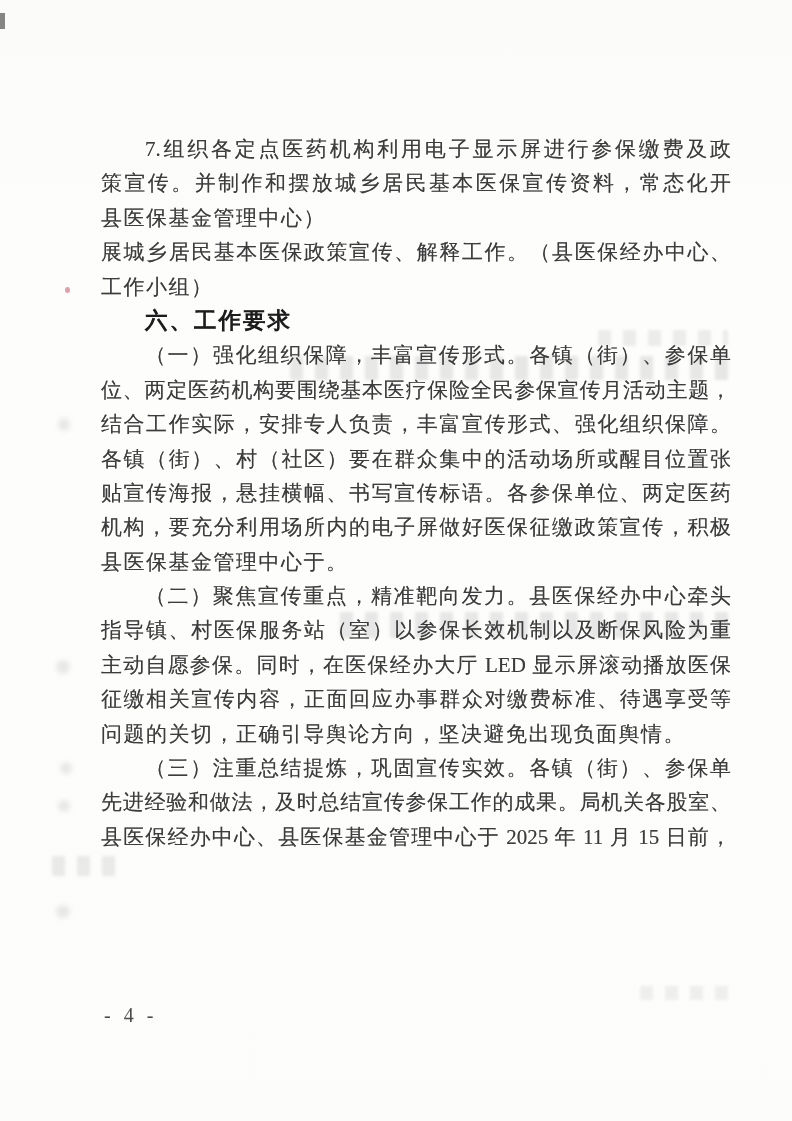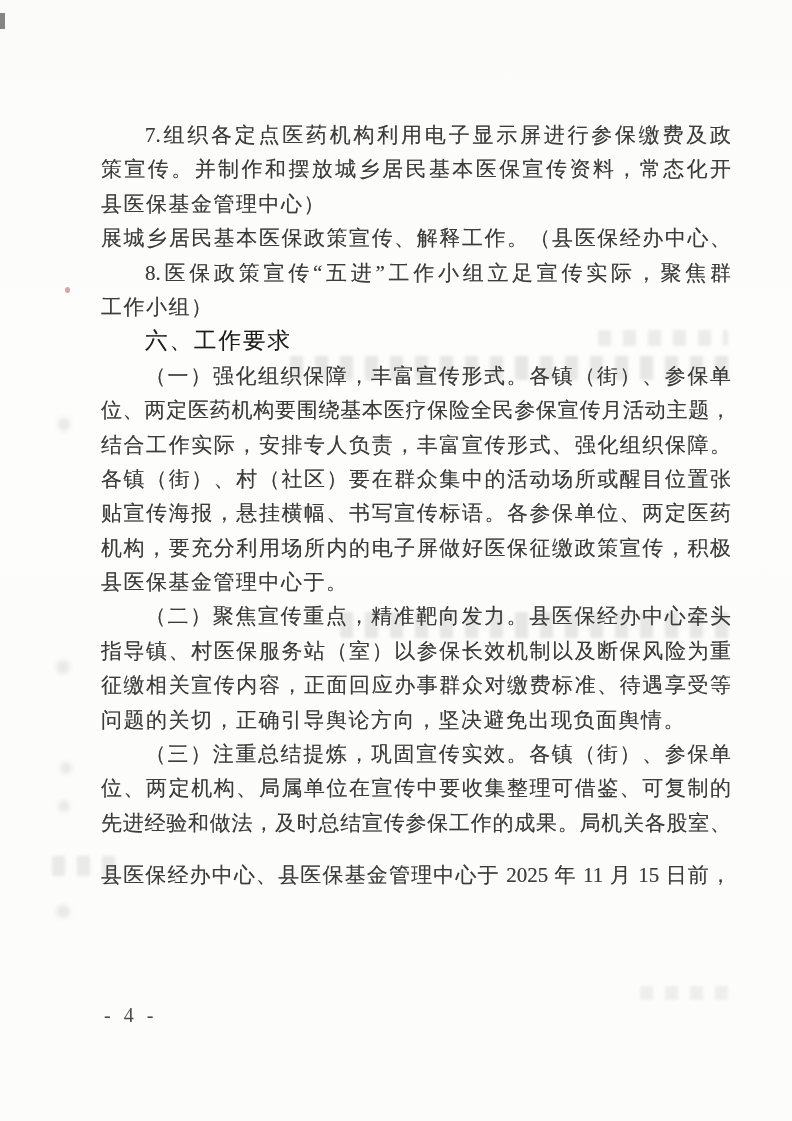--- a/index.html
+++ b/index.html
@@ -4,37 +4,37 @@
 <style>
   html,body{margin:0;padding:0;}
   body{
     width:792px;height:1121px;
     position:relative;overflow:hidden;
     background:linear-gradient(180deg,#fbfbf9 0%,#fdfdfc 30%,#fcfcfa 100%);
     font-family:"Liberation Serif","DejaVu Serif",serif;
   }
   
   .doc{
-    position:absolute;left:101px;top:118px;width:630px;
+    position:absolute;left:101px;top:132px;width:630px;
     color:#3c3c3c;
   }
   .line{
     height:34.4px;line-height:34.4px;font-size:21px;
     white-space:nowrap;letter-spacing:1.5px;
     text-shadow:0 0 0.5px rgba(70,70,70,.55);
   }
   .line.fill{
     white-space:normal;overflow:hidden;letter-spacing:0;
     text-align:justify;text-align-last:justify;
     text-justify:inter-character;
   }
   .line.indent{text-indent:44px;}
   .line.heading{
     font-family:"Liberation Sans","DejaVu Sans",sans-serif;
-    font-weight:400;color:#1c1c1c;font-size:22.5px;letter-spacing:2px;
+    font-weight:700;color:#1c1c1c;font-size:22.5px;letter-spacing:2px;
   }
   .line:nth-child(22){margin-top:18px;} 
   
   .footer{
     position:absolute;left:104px;top:1004px;
     font-size:20px;color:#4c4c4c;letter-spacing:4px;
     font-family:"Liberation Serif","DejaVu Serif",serif;
   }
   
   .ghost{
@@ -69,33 +69,32 @@
 <div class="smudge" style="left:56px;top:660px;width:14px;height:14px;"></div>
 <div class="smudge" style="left:60px;top:762px;width:12px;height:12px;"></div>
 <div class="smudge" style="left:58px;top:800px;width:12px;height:12px;"></div>
 <div class="smudge" style="left:56px;top:905px;width:14px;height:13px;"></div>
 
 <div class="doc">
     <div class="line indent fill">7.组织各定点医药机构利用电子显示屏进行参保缴费及政</div>
     <div class="line fill">策宣传。并制作和摆放城乡居民基本医保宣传资料，常态化开</div>
     <div class="line">县医保基金管理中心）</div>
     <div class="line fill">展城乡居民基本医保政策宣传、解释工作。（县医保经办中心、</div>
-    <div class="line indent fill">8.医保政策宣传“五进”工作小组立足宣传实际，聚焦群</div>
     <div class="line">工作小组）</div>
     <div class="line indent heading">六、工作要求</div>
     <div class="line indent fill">（一）强化组织保障，丰富宣传形式。各镇（街）、参保单</div>
     <div class="line fill">位、两定医药机构要围绕基本医疗保险全民参保宣传月活动主题，</div>
     <div class="line fill">结合工作实际，安排专人负责，丰富宣传形式、强化组织保障。</div>
     <div class="line fill">各镇（街）、村（社区）要在群众集中的活动场所或醒目位置张</div>
     <div class="line fill">贴宣传海报，悬挂横幅、书写宣传标语。各参保单位、两定医药</div>
     <div class="line fill">机构，要充分利用场所内的电子屏做好医保征缴政策宣传，积极</div>
     <div class="line">县医保基金管理中心于。</div>
     <div class="line indent fill">（二）聚焦宣传重点，精准靶向发力。县医保经办中心牵头</div>
     <div class="line fill">指导镇、村医保服务站（室）以参保长效机制以及断保风险为重</div>
+    <div class="line fill">主动自愿参保。同时，在医保经办大厅 LED 显示屏滚动播放医保</div>
     <div class="line fill">征缴相关宣传内容，正面回应办事群众对缴费标准、待遇享受等</div>
     <div class="line">问题的关切，正确引导舆论方向，坚决避免出现负面舆情。</div>
     <div class="line indent fill">（三）注重总结提炼，巩固宣传实效。各镇（街）、参保单</div>
-    <div class="line fill">位、两定机构、局属单位在宣传中要收集整理可借鉴、可复制的</div>
     <div class="line fill">先进经验和做法，及时总结宣传参保工作的成果。局机关各股室、</div>
     <div class="line fill">县医保经办中心、县医保基金管理中心于 2025 年 11 月 15 日前，</div>
   </div>
 
 <div class="footer">- 4 -</div>
 
 </body></html>

